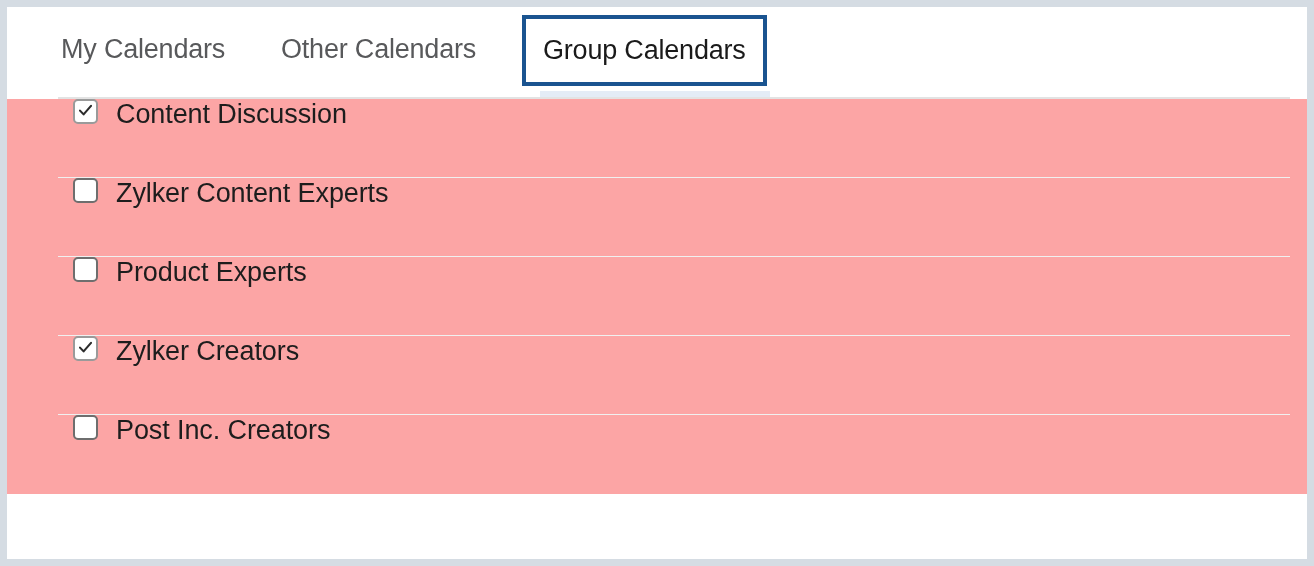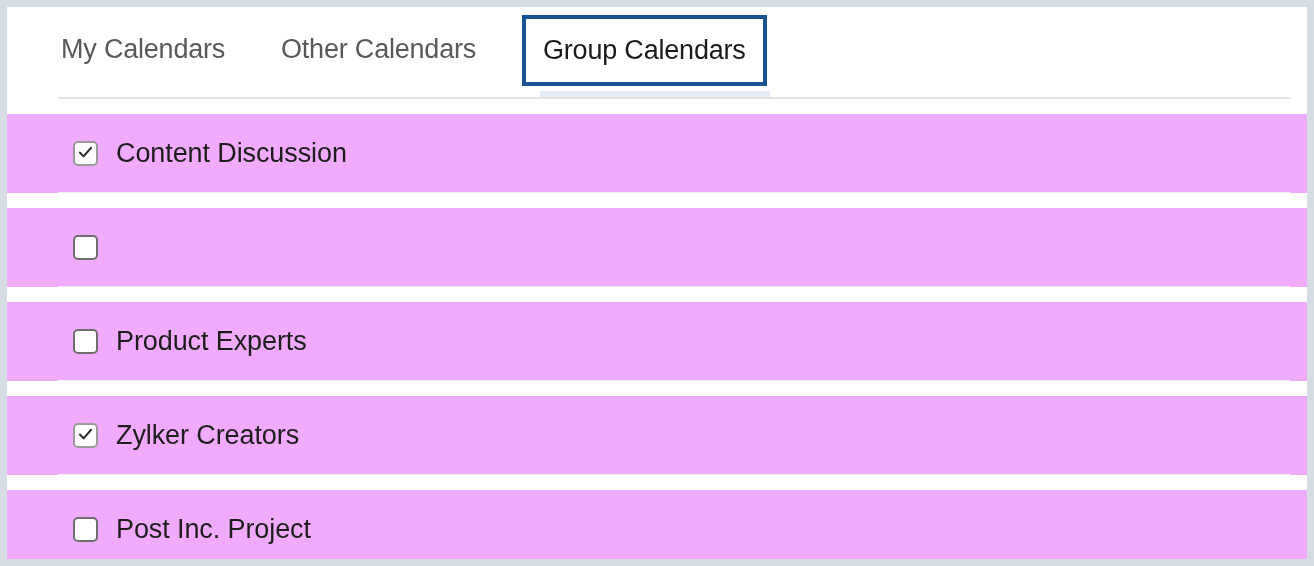--- a/index.html
+++ b/index.html
@@ -106,24 +106,22 @@
     position: absolute;
     left: 0;
     top: 92px;
     width: 1300px;
   }
 
   .calendar-row {
     position: relative;
     height: 79px;
     display: flex;
-    align-items: center;
     cursor: pointer;
-    background: #f0abfc;
-    margin-top: 15px;
+    background: #fca5a5;
   }
 
   .calendar-row .row-divider {
     position: absolute;
     left: 51px;
     bottom: 0;
     width: 1232px;
     height: 1px;
     background: #f0f0f0;
   }
@@ -204,20 +202,21 @@
           </svg>
         </span>
         <span class="calendar-label">Content Discussion</span>
         <span class="row-divider"></span>
       </div>
 
       <div class="calendar-row">
         <span class="checkbox unchecked">
           
         </span>
+        <span class="calendar-label">Zylker Content Experts</span>
         <span class="row-divider"></span>
       </div>
 
 
       <div class="calendar-row">
         <span class="checkbox unchecked">
           
         </span>
         <span class="calendar-label">Product Experts</span>
         <span class="row-divider"></span>
@@ -230,19 +229,19 @@
           </svg>
         </span>
         <span class="calendar-label">Zylker Creators</span>
         <span class="row-divider"></span>
       </div>
 
       <div class="calendar-row">
         <span class="checkbox unchecked">
           
         </span>
-        <span class="calendar-label">Post Inc. Project</span>
+        <span class="calendar-label">Post Inc. Creators</span>
 
       </div>
 
     </div>
   </div>
 </div>
 
 </body></html>

